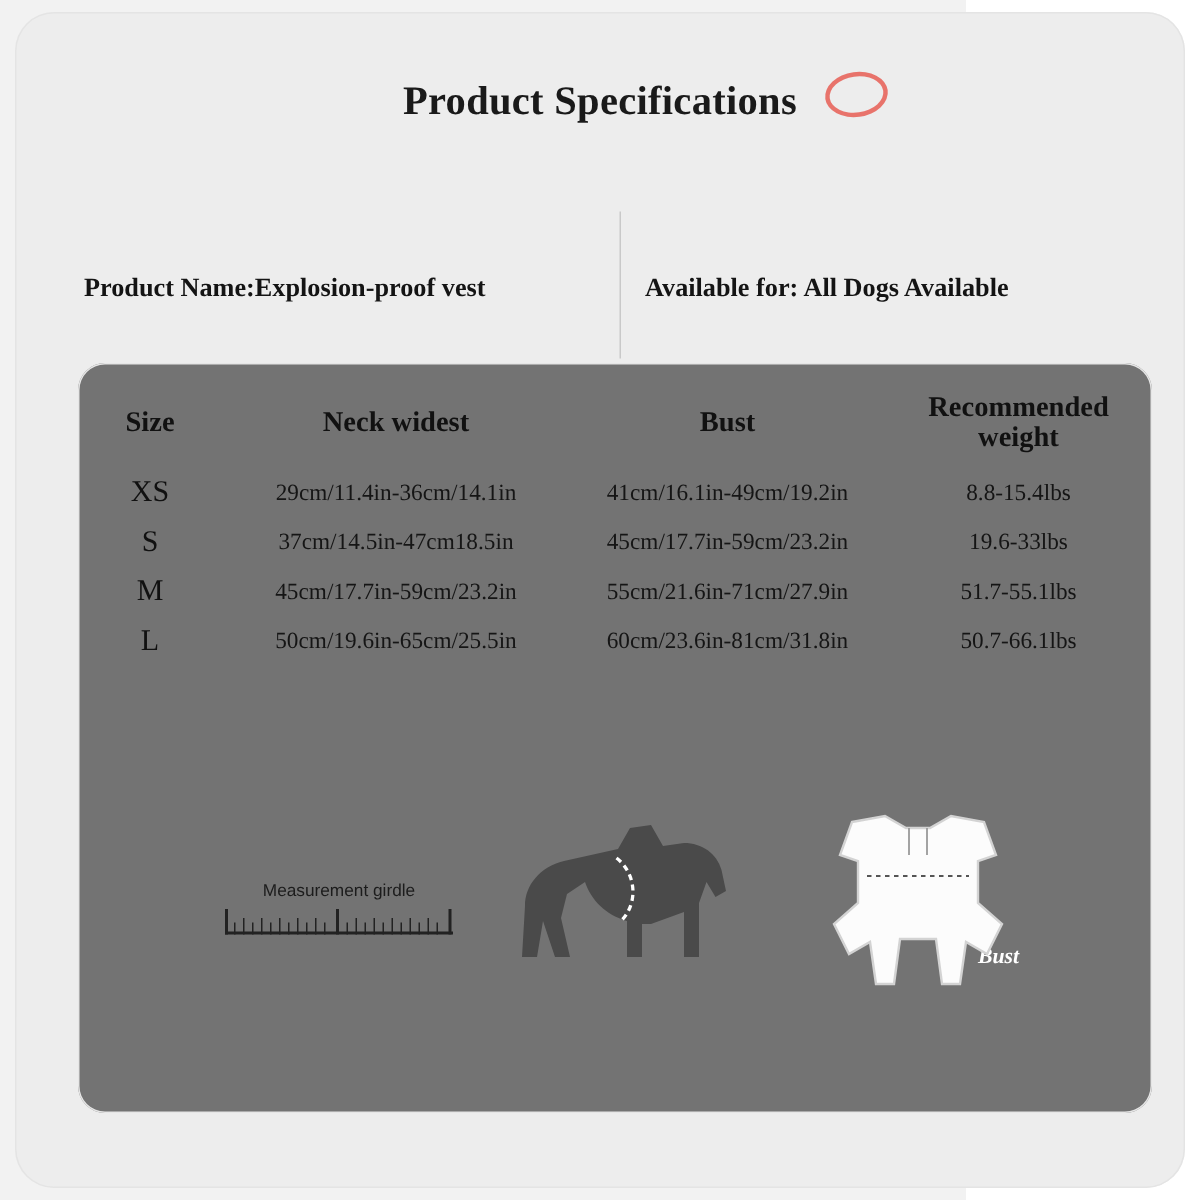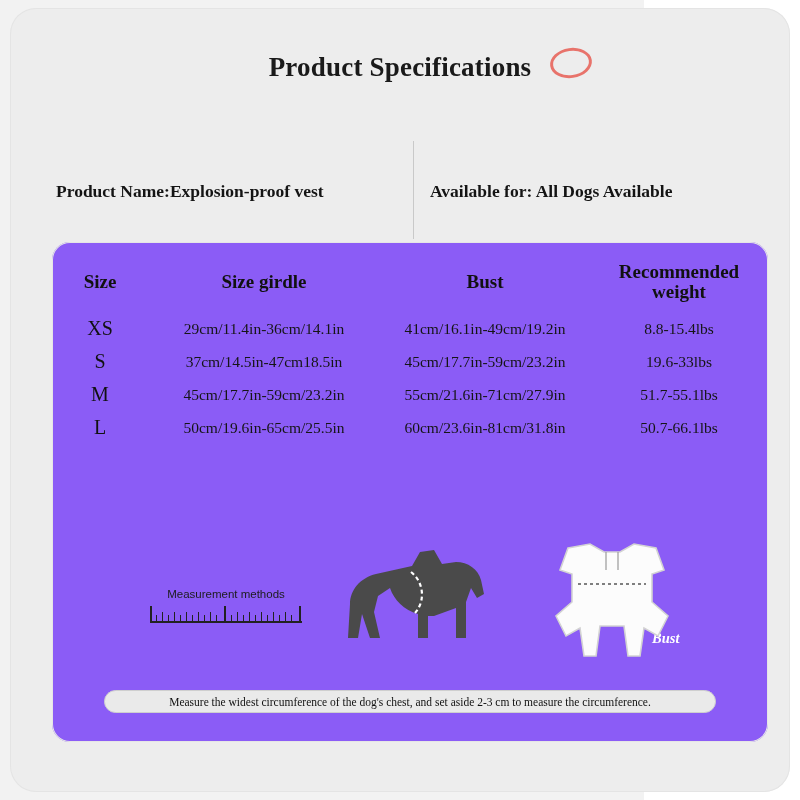--- a/index.html
+++ b/index.html
@@ -78,21 +78,21 @@
     width: 1px;
     height: 98px;
     background: #c9c9c9;
   }
   .inner-card {
     position: absolute;
     left: 42px;
     top: 234px;
     width: 716px;
     height: 500px;
-    background: #8b5cf6;
+    background: #737373;
     border-radius: 18px;
     box-shadow: inset 0 0 0 1px #e6e6e6;
     box-sizing: border-box;
   }
   table.spec {
     position: absolute;
     left: 0;
     top: 18px;
     width: 716px;
     border-collapse: collapse;
@@ -227,21 +227,21 @@
       <table class="spec">
         <colgroup>
           <col class="col-size">
           <col class="col-neck">
           <col class="col-bust">
           <col class="col-weight">
         </colgroup>
         <thead>
           <tr>
             <th>Size</th>
-            <th>Size girdle</th>
+            <th>Neck widest</th>
             <th>Bust</th>
             <th>Recommended weight</th>
           </tr>
         </thead>
         <tbody>
           <tr>
             <td class="sizecell">XS</td>
             <td>29cm/11.4in-36cm/14.1in</td>
             <td>41cm/16.1in-49cm/19.2in</td>
             <td>8.8-15.4lbs</td>
@@ -263,21 +263,21 @@
             <td>50cm/19.6in-65cm/25.5in</td>
             <td>60cm/23.6in-81cm/31.8in</td>
             <td>50.7-66.1lbs</td>
           </tr>
         </tbody>
       </table>
 
       <div class="figures">
 
         <div class="ruler-block">
-          <div class="ruler-label">Measurement methods</div>
+          <div class="ruler-label">Measurement girdle</div>
           <div class="ruler">
             <div class="ruler-baseline"></div>
             <div class="ruler-end" style="left:0px;"></div>
             <div class="ruler-end" style="left:74px;"></div>
             <div class="ruler-end" style="left:149px;"></div>
             <div class="ruler-tick" style="left:6px;height:8px;"></div>
             <div class="ruler-tick" style="left:12px;height:11px;"></div>
             <div class="ruler-tick" style="left:18px;height:8px;"></div>
             <div class="ruler-tick" style="left:24px;height:11px;"></div>
             <div class="ruler-tick" style="left:30px;height:8px;"></div>
@@ -313,16 +313,15 @@
           <svg width="160" height="122" viewBox="0 0 160 122">
             <path fill="#fcfcfc" stroke="#d3d3d3" stroke-width="1.6" d="M36 8 L58 4 L72 12 L88 12 L102 4 L124 8 L132 30 L120 34 L120 62 L136 76 L126 96 L112 88 L108 116 L96 116 L92 86 L68 86 L64 116 L52 116 L48 88 L34 96 L24 76 L40 62 L40 34 L28 30 Z"></path>
             <path fill="none" stroke="#555555" stroke-width="1.4" stroke-dasharray="3,3" d="M46 44 L114 44"></path>
             <path fill="none" stroke="#9a9a9a" stroke-width="1.2" d="M74 12 L74 30 M86 12 L86 30"></path>
           </svg>
           
         </div>
 
       </div>
 
-      <div class="note">Measure the widest circumference of the dog's chest, and set aside 2-3 cm to measure the circumference.</div>
     </div>
   </div>
 </div>
 
 </body></html>

